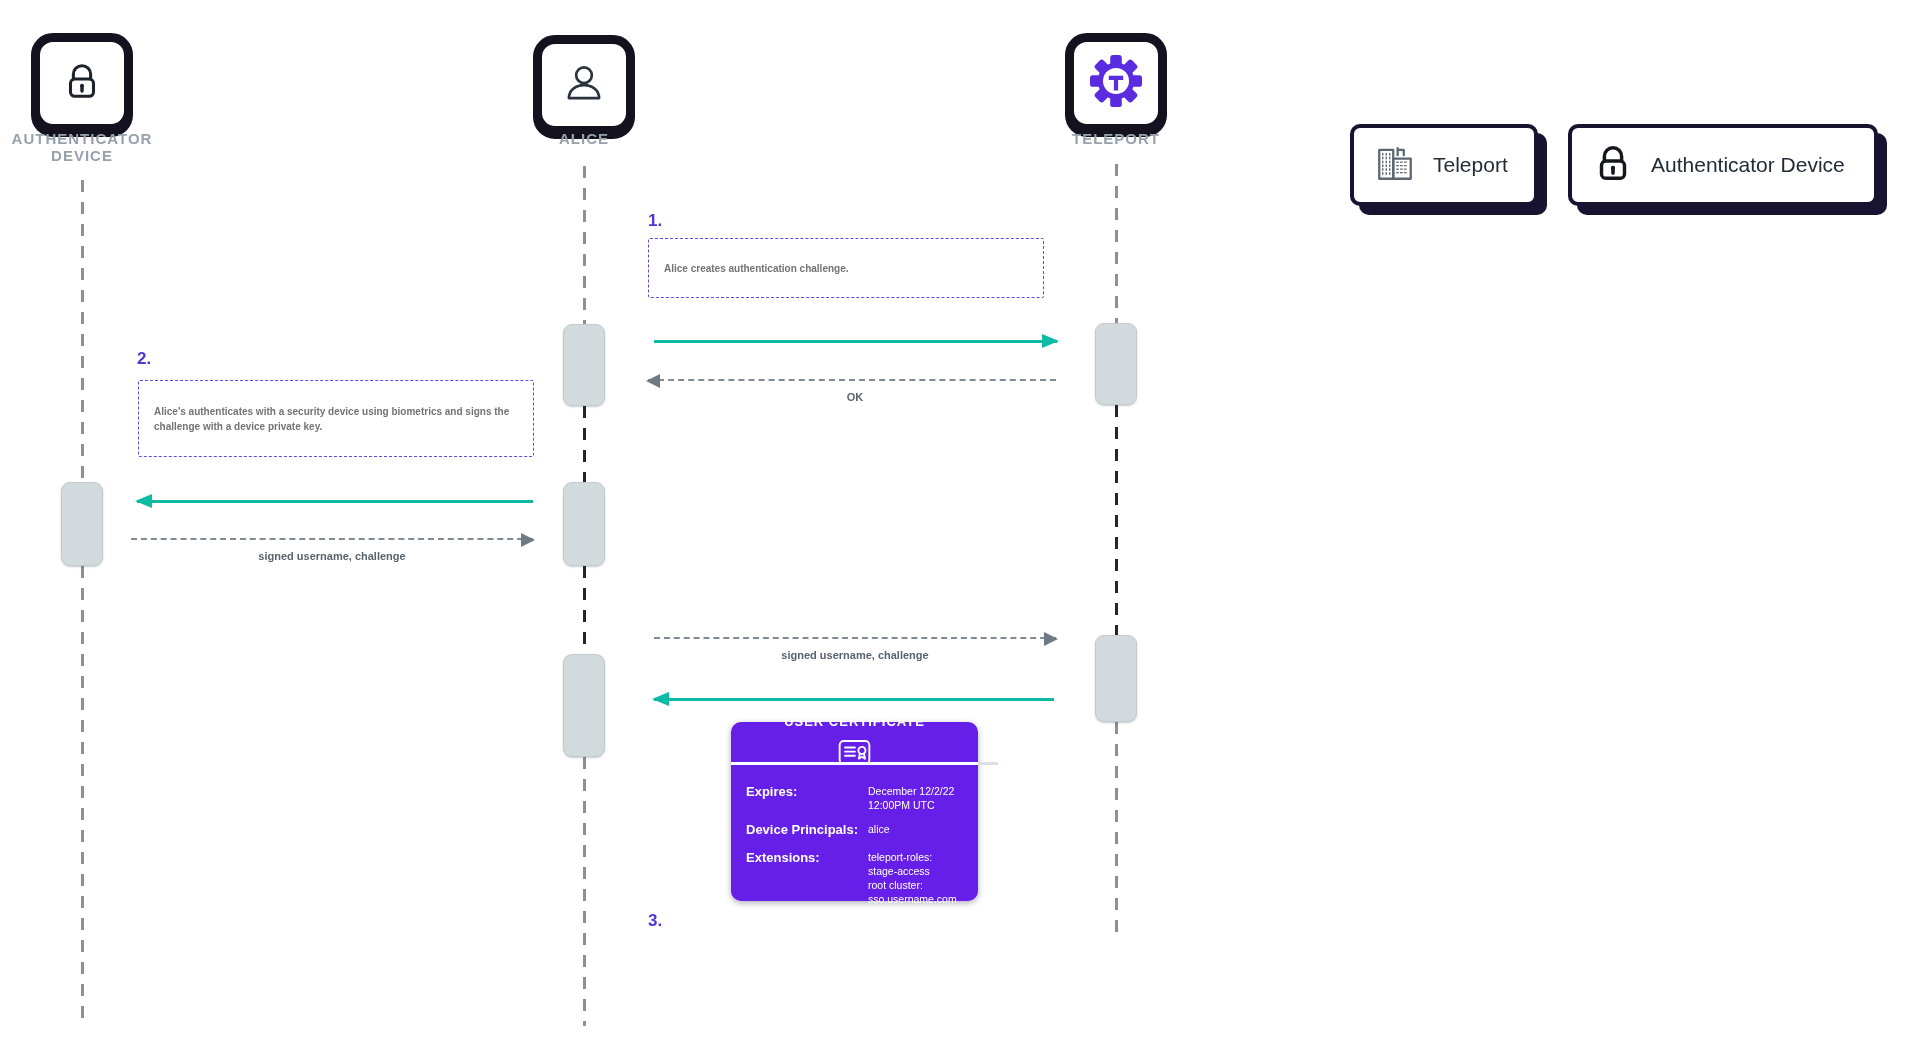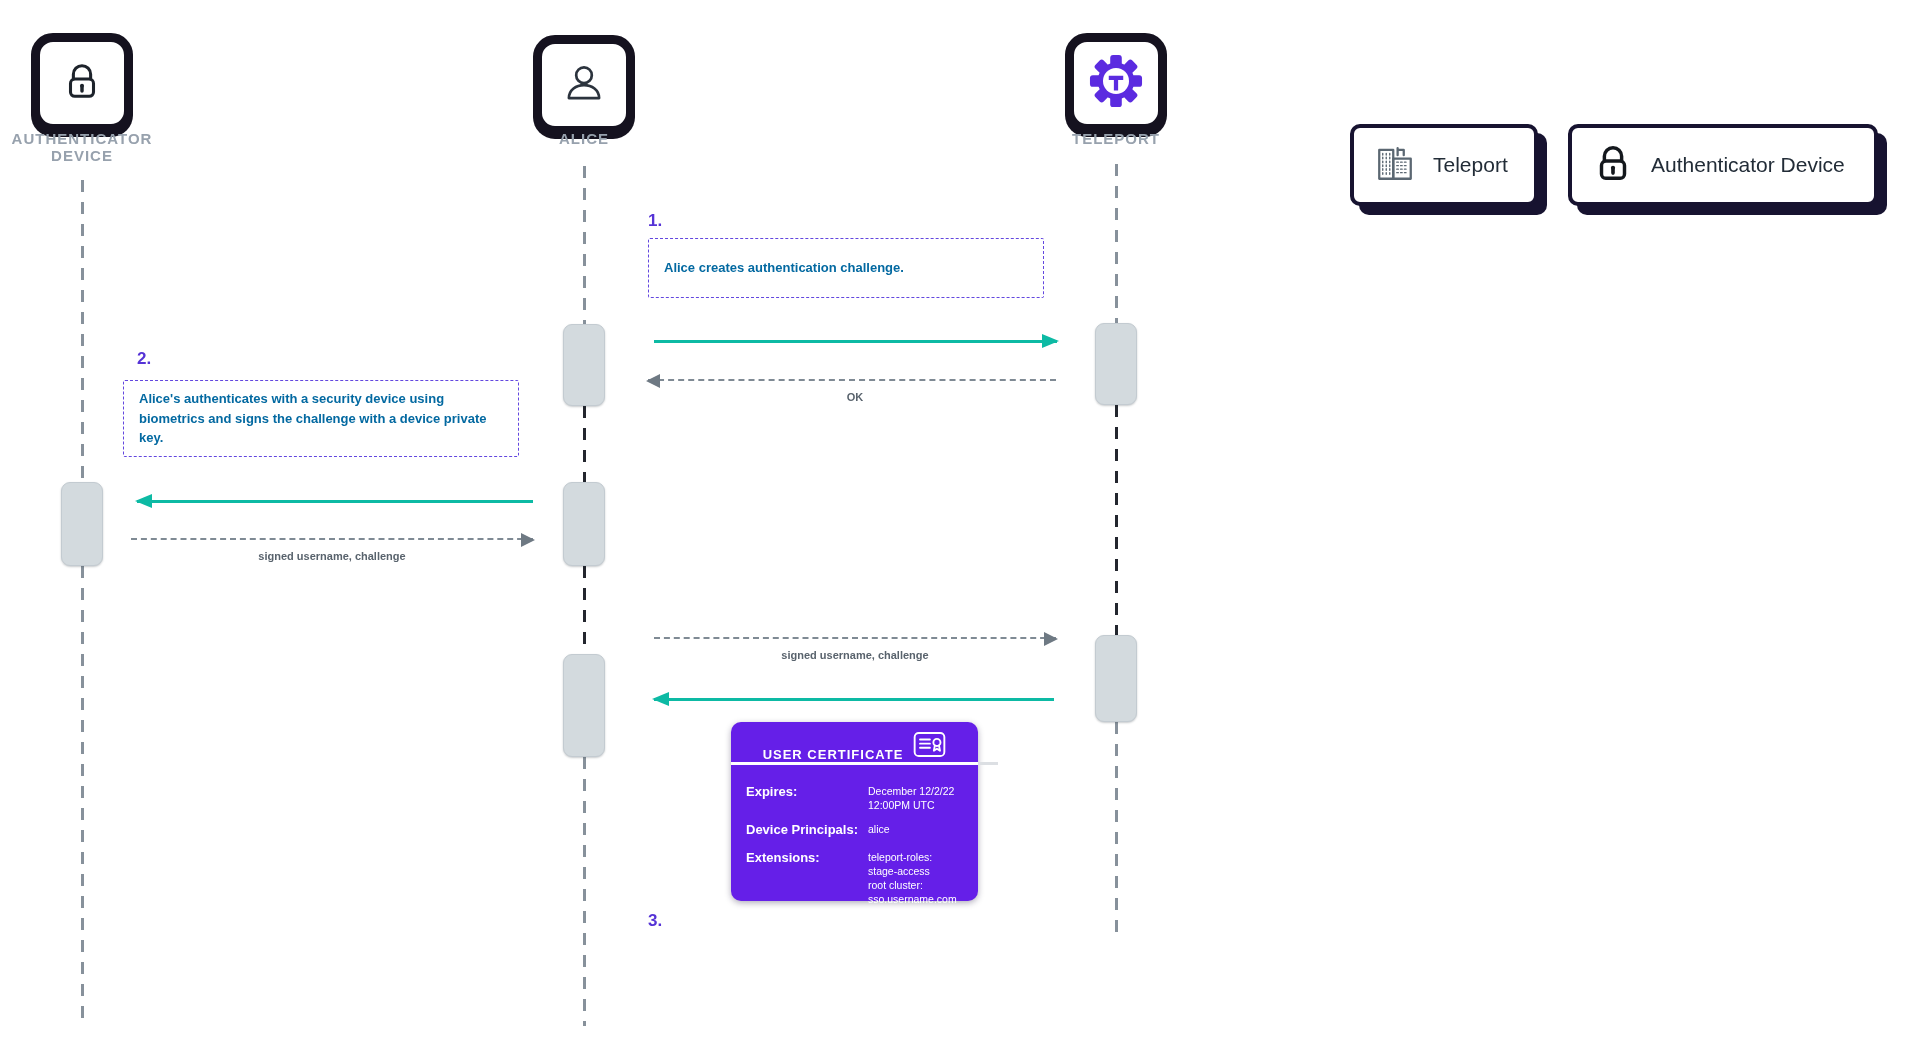--- a/index.html
+++ b/index.html
@@ -41,30 +41,30 @@
   .msg-label{
     position:absolute;text-align:center;font-size:11px;font-weight:600;color:#59636d;
   }
   
   .step-num{position:absolute;font-size:17px;font-weight:800;color:#5533d6;}
   .step-box{
     position:absolute;box-sizing:border-box;border:1.6px dashed #6347df;border-radius:2px;
     display:flex;align-items:center;
   }
   .step-text{
-    padding:10px 15px;font-size:13px;font-weight:600;color:#0369a1;line-height:1.5;
+    padding:10px 15px;font-size:10px;font-weight:600;color:#737373;line-height:1.5;
   }
   
   .cert-card{
     position:absolute;left:731px;top:722px;width:247px;height:179px;background:#651fe8;
     border-radius:10px;color:#fff;box-shadow:0 2px 6px rgba(30,20,60,.35);
   }
   .cert-header{
-    position:absolute;top:0;left:0;right:0;height:40px;display:flex;align-items:flex-end;
-    justify-content:center;gap:10px;
+    position:absolute;top:0;left:0;right:0;height:40px;display:flex;align-items:center;
+    justify-content:center;gap:10px;flex-direction:column;
   }
   .cert-title{font-size:13px;font-weight:700;letter-spacing:1px;}
   .cert-divider{position:absolute;top:40px;left:0;width:100%;height:2.5px;background:#ffffff;}
   .cert-divider-stub{position:absolute;top:40px;left:100%;width:20px;height:2.5px;background:#dcdfe3;}
   .cert-body{position:absolute;top:42px;left:0;right:0;padding:20px 10px 0 15px;display:flex;flex-direction:column;}
   .cert-row{display:flex;}
   .cert-row.r1{margin-bottom:8px;min-height:30px;}
   .cert-row.r2{margin-bottom:10px;min-height:18px;}
   .cert-label{width:122px;flex:0 0 122px;font-size:13px;font-weight:700;}
   .cert-value{font-size:10.5px;font-weight:400;line-height:1.32;white-space:pre-line;padding-top:1px;}
@@ -153,21 +153,21 @@
     <div class="line line-teal"></div>
       <div class="head head-teal head-right"></div>
   </div>
   <div class="arrow" style="left:648px;top:372px;width:408px;">
     <div class="line line-dash"></div>
       <div class="head head-gray head-left"></div>
   </div>
   <div class="msg-label" style="left:654px;top:391px;width:402px;">OK</div>
 
   <div class="step-num" style="left:137px;top:349px;">2.</div>
-  <div class="step-box" style="left:123px;top:380px;width:396px;height:77px;">
+  <div class="step-box" style="left:138px;top:380px;width:396px;height:77px;">
     <div class="step-text">Alice's authenticates with a security device using biometrics and signs the challenge with a device private key.</div>
   </div>
 
   <div class="arrow" style="left:137px;top:493px;width:396px;">
     <div class="line line-teal"></div>
       <div class="head head-teal head-left"></div>
   </div>
   <div class="arrow" style="left:131px;top:531px;width:402px;">
     <div class="line line-dash"></div>
       <div class="head head-gray head-right"></div>

